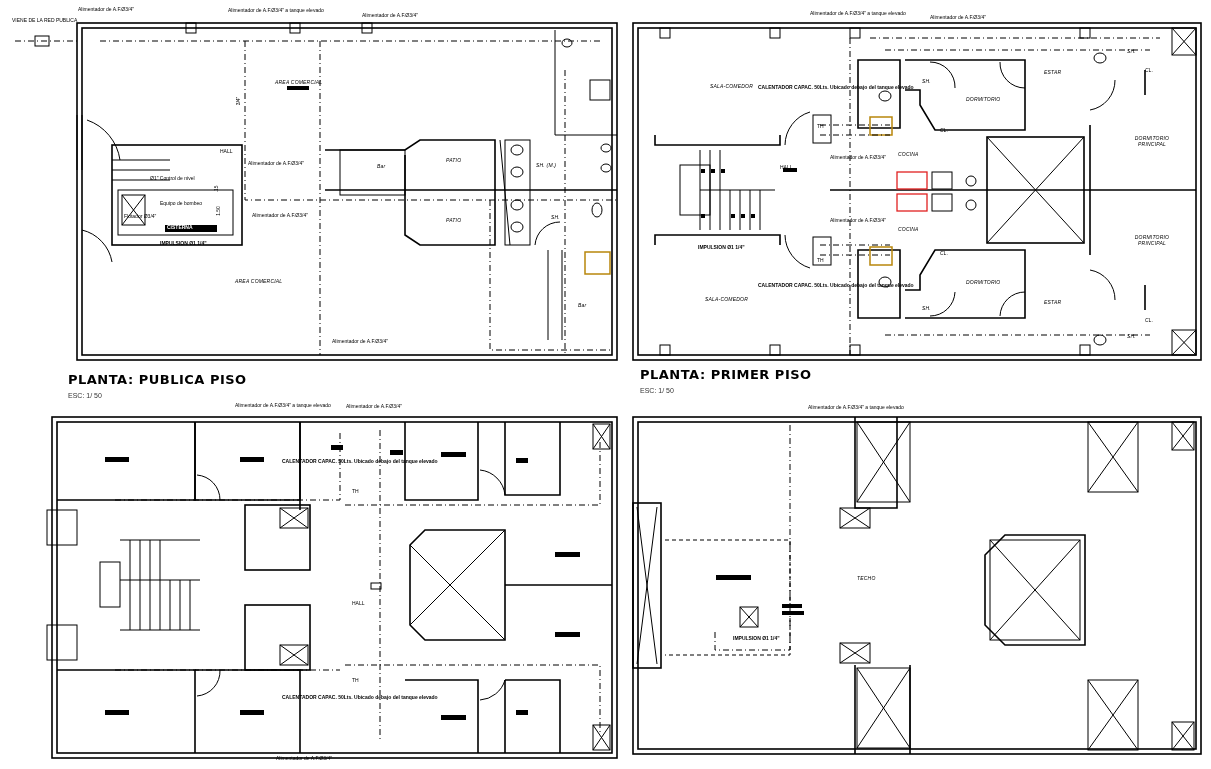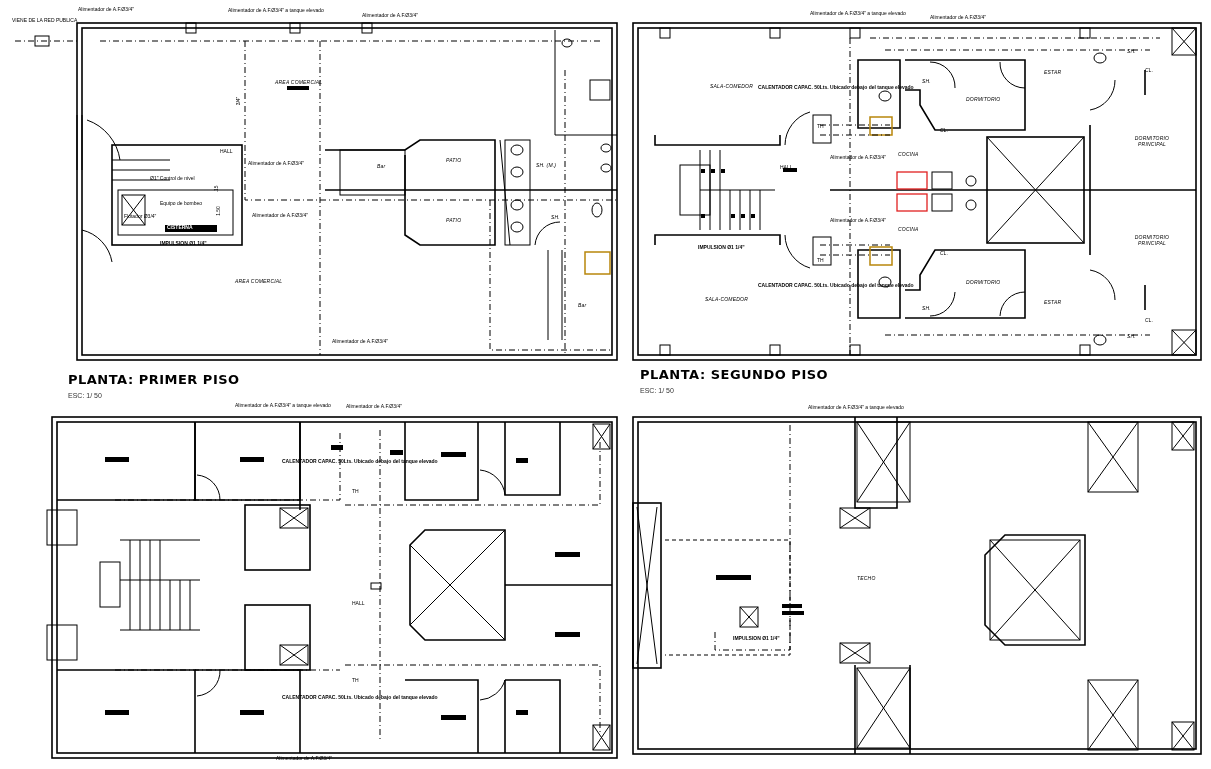--- a/index.html
+++ b/index.html
@@ -247,21 +247,21 @@
     <path class="thin" d="M1172,422 L1194,450 M1194,422 L1172,450"></path>
     <rect class="thin" x="1172" y="722" width="22" height="28"></rect>
     <path class="thin" d="M1172,722 L1194,750 M1194,722 L1172,750"></path>
 
     <path class="wall" d="M985,555 L1005,535 L1085,535 L1085,645 L1005,645 L985,625 Z"></path>
     <rect class="thin" x="990" y="540" width="90" height="100"></rect>
     <path class="thin" d="M990,540 L1080,640 M1080,540 L990,640"></path>
   </g>
 </svg>
 
-<div class="title" style="left:68px;top:372px;">PLANTA: PRIMER PISO</div>
+<div class="title" style="left:68px;top:372px;">PLANTA: PUBLICA PISO</div>
 <div class="scale" style="left:68px;top:392px;">ESC: 1/ 50</div>
 <div class="lbl" style="left:12px;top:17px;width:60px;">VIENE DE LA RED PUBLICA</div>
 <div class="lbl" style="left:78px;top:6px;">Alimentador de A.F.Ø3/4"</div>
 <div class="lbl" style="left:228px;top:7px;width:80px;">Alimentador de A.F.Ø3/4" a tanque elevado</div>
 <div class="lbl" style="left:362px;top:12px;">Alimentador de A.F.Ø3/4"</div>
 <div class="lbl" style="left:248px;top:160px;">Alimentador de A.F.Ø3/4"</div>
 <div class="lbl" style="left:252px;top:212px;">Alimentador de A.F.Ø3/4"</div>
 <div class="lbl" style="left:332px;top:338px;">Alimentador de A.F.Ø3/4"</div>
 <div class="lbl" style="left:150px;top:175px;width:60px;">Ø1" Control de nivel</div>
 <div class="lbl" style="left:124px;top:213px;width:30px;">Flotador Ø3/4"</div>
@@ -275,21 +275,21 @@
 <div class="room" style="left:275px;top:79px;">AREA COMERCIAL</div>
 <div class="room" style="left:235px;top:278px;">AREA COMERCIAL</div>
 <div class="room" style="left:377px;top:163px;">Bar</div>
 <div class="room" style="left:446px;top:157px;">PATIO</div>
 <div class="room" style="left:446px;top:217px;">PATIO</div>
 <div class="room" style="left:536px;top:162px;">SH. (M.)</div>
 <div class="room" style="left:551px;top:214px;">SH.</div>
 <div class="room" style="left:578px;top:302px;">Bar</div>
 <div class="blk" style="left:287px;top:86px;width:22px;height:4px;"></div>
 
-<div class="title" style="left:640px;top:367px;">PLANTA: SEGUNDO PISO</div>
+<div class="title" style="left:640px;top:367px;">PLANTA: PRIMER PISO</div>
 <div class="scale" style="left:640px;top:387px;">ESC: 1/ 50</div>
 <div class="lbl" style="left:810px;top:10px;width:80px;">Alimentador de A.F.Ø3/4" a tanque elevado</div>
 <div class="lbl" style="left:930px;top:14px;">Alimentador de A.F.Ø3/4"</div>
 <div class="lbl b" style="left:758px;top:84px;width:68px;text-align:center;">CALENTADOR CAPAC. 50Lts. Ubicado debajo del tanque elevado</div>
 <div class="lbl b" style="left:758px;top:282px;width:68px;text-align:center;">CALENTADOR CAPAC. 50Lts. Ubicado debajo del tanque elevado</div>
 <div class="lbl" style="left:830px;top:154px;">Alimentador de A.F.Ø3/4"</div>
 <div class="lbl" style="left:830px;top:217px;">Alimentador de A.F.Ø3/4"</div>
 <div class="lbl b" style="left:698px;top:244px;">IMPULSION Ø1 1/4"</div>
 <div class="lbl" style="left:780px;top:164px;">HALL</div>
 <div class="lbl" style="left:817px;top:123px;">TH</div>

